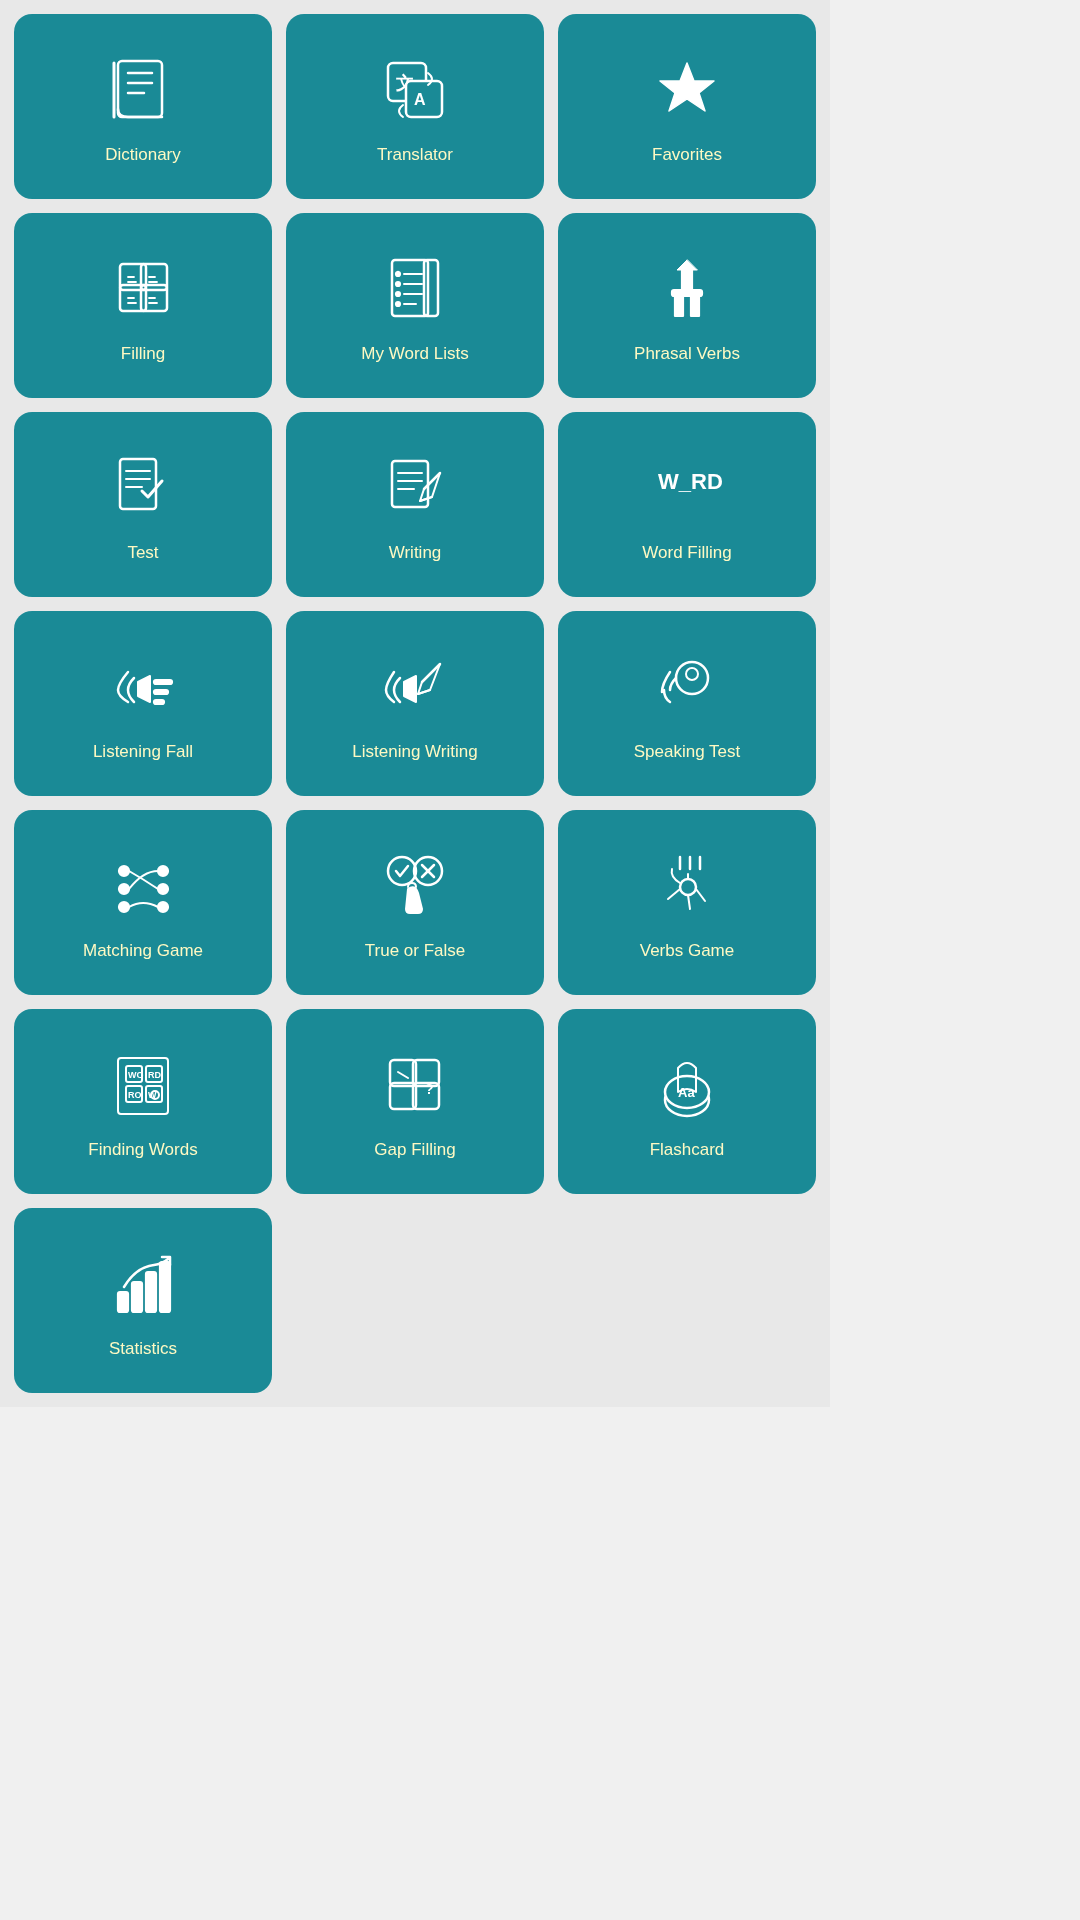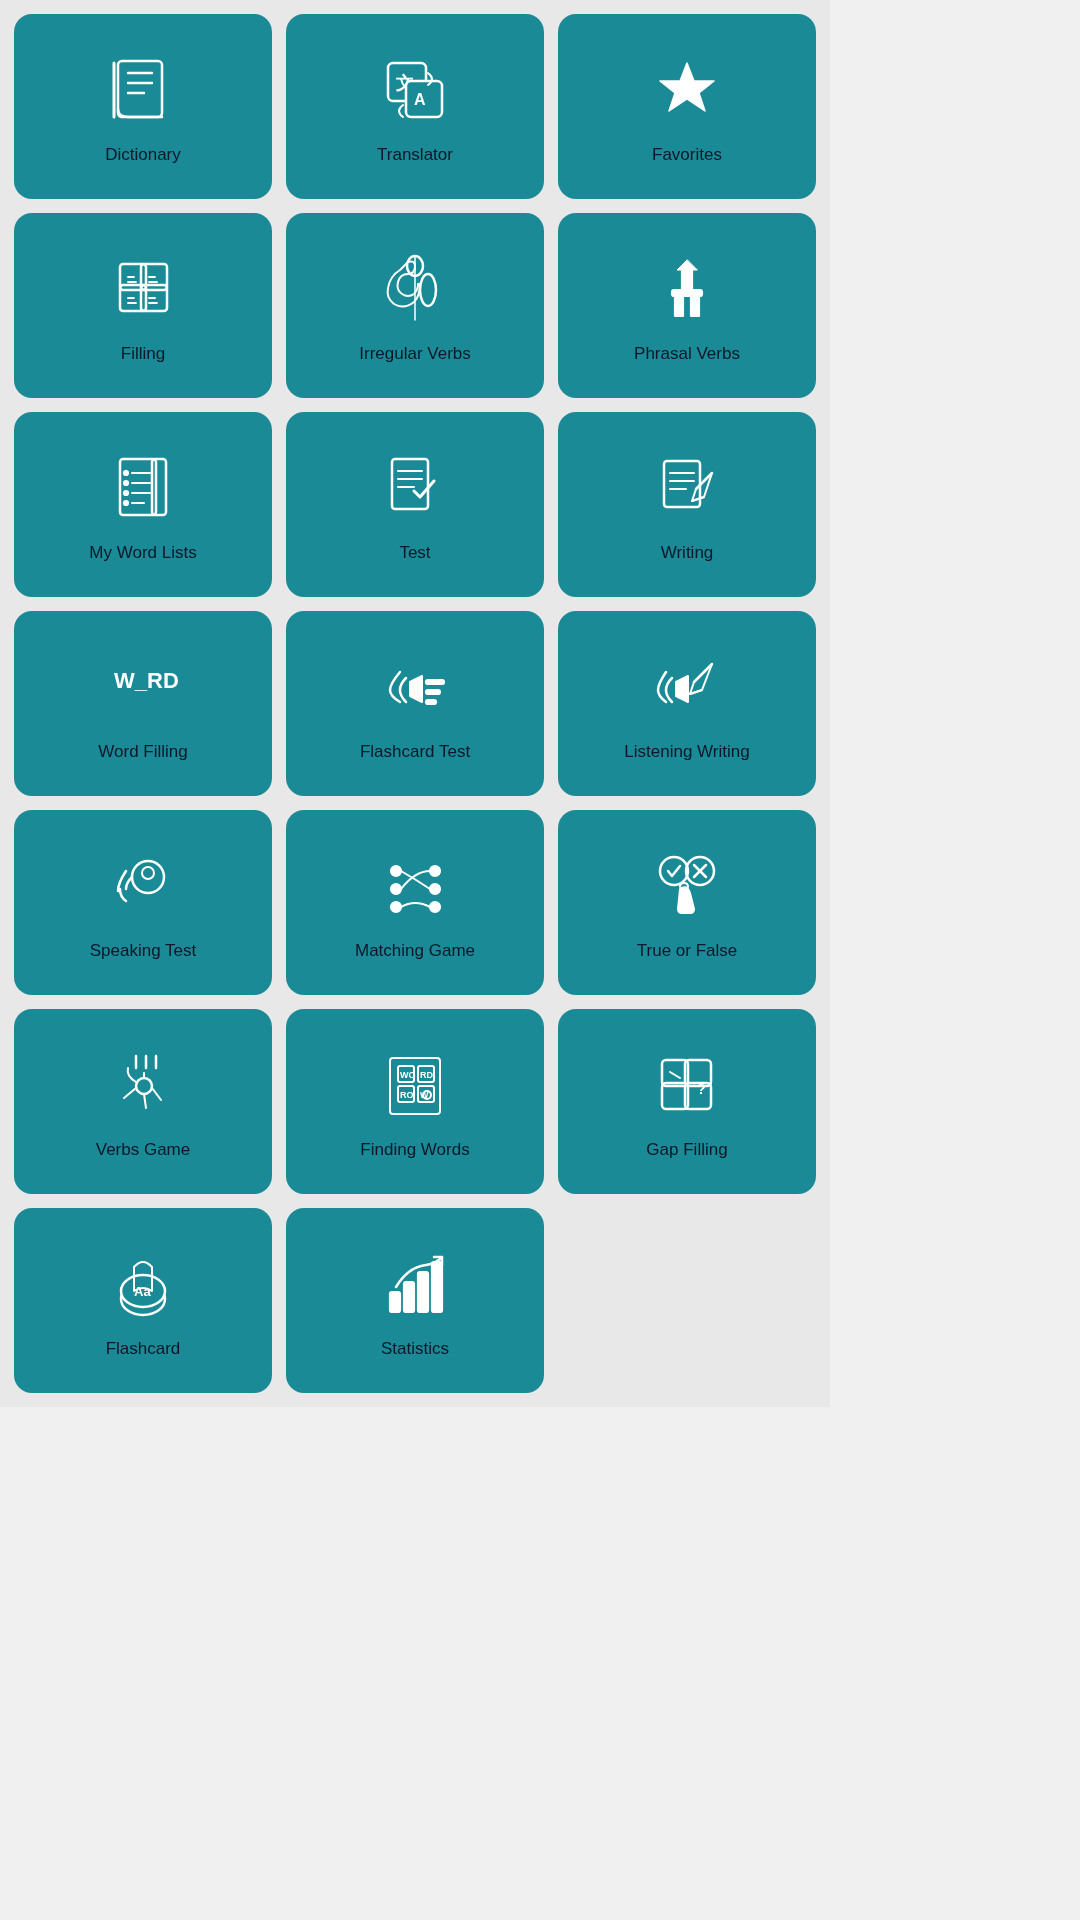--- a/index.html
+++ b/index.html
@@ -38,21 +38,21 @@
     .tile-icon svg {
       width: 75px;
       height: 75px;
       fill: none;
       stroke: white;
       stroke-width: 2.2;
       stroke-linecap: round;
       stroke-linejoin: round;
     }
     .tile-label {
-      color: #0f172a;
+      color: #fef9c3;
       font-size: 17px;
       font-weight: 500;
       text-align: center;
       line-height: 1.3;
     }
   </style>
 </head>
 <body>
 
 <div class="grid">
@@ -103,44 +103,20 @@
         <rect x="35" y="33" width="26" height="26" rx="3" stroke="white" stroke-width="2.5"></rect>
         <path d="M22 25 L28 25 M22 30 L30 30" stroke="white" stroke-width="1.8"></path>
         <path d="M43 25 L49 25 M43 30 L51 30" stroke="white" stroke-width="1.8"></path>
         <path d="M22 46 L28 46 M22 51 L30 51" stroke="white" stroke-width="1.8"></path>
         <path d="M43 46 L49 46 M43 51 L51 51" stroke="white" stroke-width="1.8"></path>
       </svg>
     </div>
     <span class="tile-label">Filling</span>
   </div>
 
-  <div class="tile">
-    <div class="tile-icon">
-      <svg viewBox="0 0 75 75">
-        <path d="M30 10 Q37 8 37 14 Q37 22 30 22 Q22 22 20 30 Q18 38 24 42 Q30 46 36 42 Q40 38 40 32 L42 32 Q42 44 36 50 Q26 58 16 52 Q8 46 10 36 Q12 24 22 18 Q26 14 30 10 Z" stroke="white" stroke-width="2" fill="none"></path>
-        <ellipse cx="37" cy="14" rx="8" ry="10" stroke="white" stroke-width="2.5" fill="none"></ellipse>
-        <line x1="37" y1="4" x2="37" y2="68" stroke="white" stroke-width="1.5"></line>
-        <ellipse cx="50" cy="38" rx="8" ry="16" stroke="white" stroke-width="2.5" fill="none"></ellipse>
-      </svg>
-    </div>
-    <span class="tile-label">Irregular Verbs</span>
-  </div>
-
-  <div class="tile">
-    <div class="tile-icon">
-      <svg viewBox="0 0 75 75">
-        <path d="M37 8 L27 18 L47 18 Z" fill="white" stroke="white" stroke-width="1"></path>
-        <rect x="32" y="18" width="10" height="20" fill="white"></rect>
-        <rect x="22" y="38" width="30" height="6" rx="2" fill="white"></rect>
-        <rect x="25" y="44" width="8" height="20" fill="white"></rect>
-        <rect x="41" y="44" width="8" height="20" fill="white"></rect>
-      </svg>
-    </div>
-    <span class="tile-label">Phrasal Verbs</span>
-  </div>
 
   <div class="tile">
     <div class="tile-icon">
       <svg viewBox="0 0 75 75">
         <rect x="14" y="8" width="36" height="56" rx="3" stroke="white" stroke-width="2.5"></rect>
         <line x1="20" y1="20" x2="20" y2="20" stroke="white" stroke-width="2.5"></line>
         <circle cx="20" cy="22" r="2" fill="white"></circle>
         <line x1="26" y1="22" x2="44" y2="22" stroke="white" stroke-width="2"></line>
         <circle cx="20" cy="32" r="2" fill="white"></circle>
         <line x1="26" y1="32" x2="44" y2="32" stroke="white" stroke-width="2"></line>
@@ -150,20 +126,33 @@
         <line x1="26" y1="52" x2="38" y2="52" stroke="white" stroke-width="2"></line>
         <rect x="46" y="8" width="14" height="56" rx="3" stroke="white" stroke-width="2.5" fill="none"></rect>
       </svg>
     </div>
     <span class="tile-label">My Word Lists</span>
   </div>
 
   <div class="tile">
     <div class="tile-icon">
       <svg viewBox="0 0 75 75">
+        <path d="M37 8 L27 18 L47 18 Z" fill="white" stroke="white" stroke-width="1"></path>
+        <rect x="32" y="18" width="10" height="20" fill="white"></rect>
+        <rect x="22" y="38" width="30" height="6" rx="2" fill="white"></rect>
+        <rect x="25" y="44" width="8" height="20" fill="white"></rect>
+        <rect x="41" y="44" width="8" height="20" fill="white"></rect>
+      </svg>
+    </div>
+    <span class="tile-label">Phrasal Verbs</span>
+  </div>
+
+  <div class="tile">
+    <div class="tile-icon">
+      <svg viewBox="0 0 75 75">
         <rect x="14" y="8" width="36" height="50" rx="3" stroke="white" stroke-width="2.5"></rect>
         <line x1="20" y1="20" x2="44" y2="20" stroke="white" stroke-width="2"></line>
         <line x1="20" y1="28" x2="44" y2="28" stroke="white" stroke-width="2"></line>
         <line x1="20" y1="36" x2="36" y2="36" stroke="white" stroke-width="2"></line>
         <polyline points="36,40 42,46 56,30" stroke="white" stroke-width="3" fill="none"></polyline>
       </svg>
     </div>
     <span class="tile-label">Test</span>
   </div>
 
@@ -195,21 +184,21 @@
     <div class="tile-icon">
       <svg viewBox="0 0 75 75">
         <path d="M28 28 Q22 34 22 40 Q22 46 28 52" stroke="white" stroke-width="2.5" fill="none"></path>
         <path d="M22 22 Q12 34 12 40 Q12 46 22 52" stroke="white" stroke-width="2.5" fill="none"></path>
         <polygon points="32,32 44,26 44,52 32,46 Z" stroke="white" stroke-width="2" fill="white"></polygon>
         <rect x="48" y="30" width="18" height="4" rx="2" fill="white"></rect>
         <rect x="48" y="40" width="14" height="4" rx="2" fill="white"></rect>
         <rect x="48" y="50" width="10" height="4" rx="2" fill="white"></rect>
       </svg>
     </div>
-    <span class="tile-label">Flashcard Test</span>
+    <span class="tile-label">Listening Fall</span>
   </div>
 
   <div class="tile">
     <div class="tile-icon">
       <svg viewBox="0 0 75 75">
         <path d="M22 28 Q16 34 16 40 Q16 46 22 52" stroke="white" stroke-width="2.5" fill="none"></path>
         <path d="M16 22 Q8 34 8 40 Q8 46 16 52" stroke="white" stroke-width="2.5" fill="none"></path>
         <polygon points="26,32 38,26 38,52 26,46 Z" stroke="white" stroke-width="2" fill="white"></polygon>
         <line x1="44" y1="32" x2="62" y2="14" stroke="white" stroke-width="2.5"></line>
         <path d="M44 32 L40 44 L52 40 L62 14" stroke="white" stroke-width="2" fill="none"></path>

